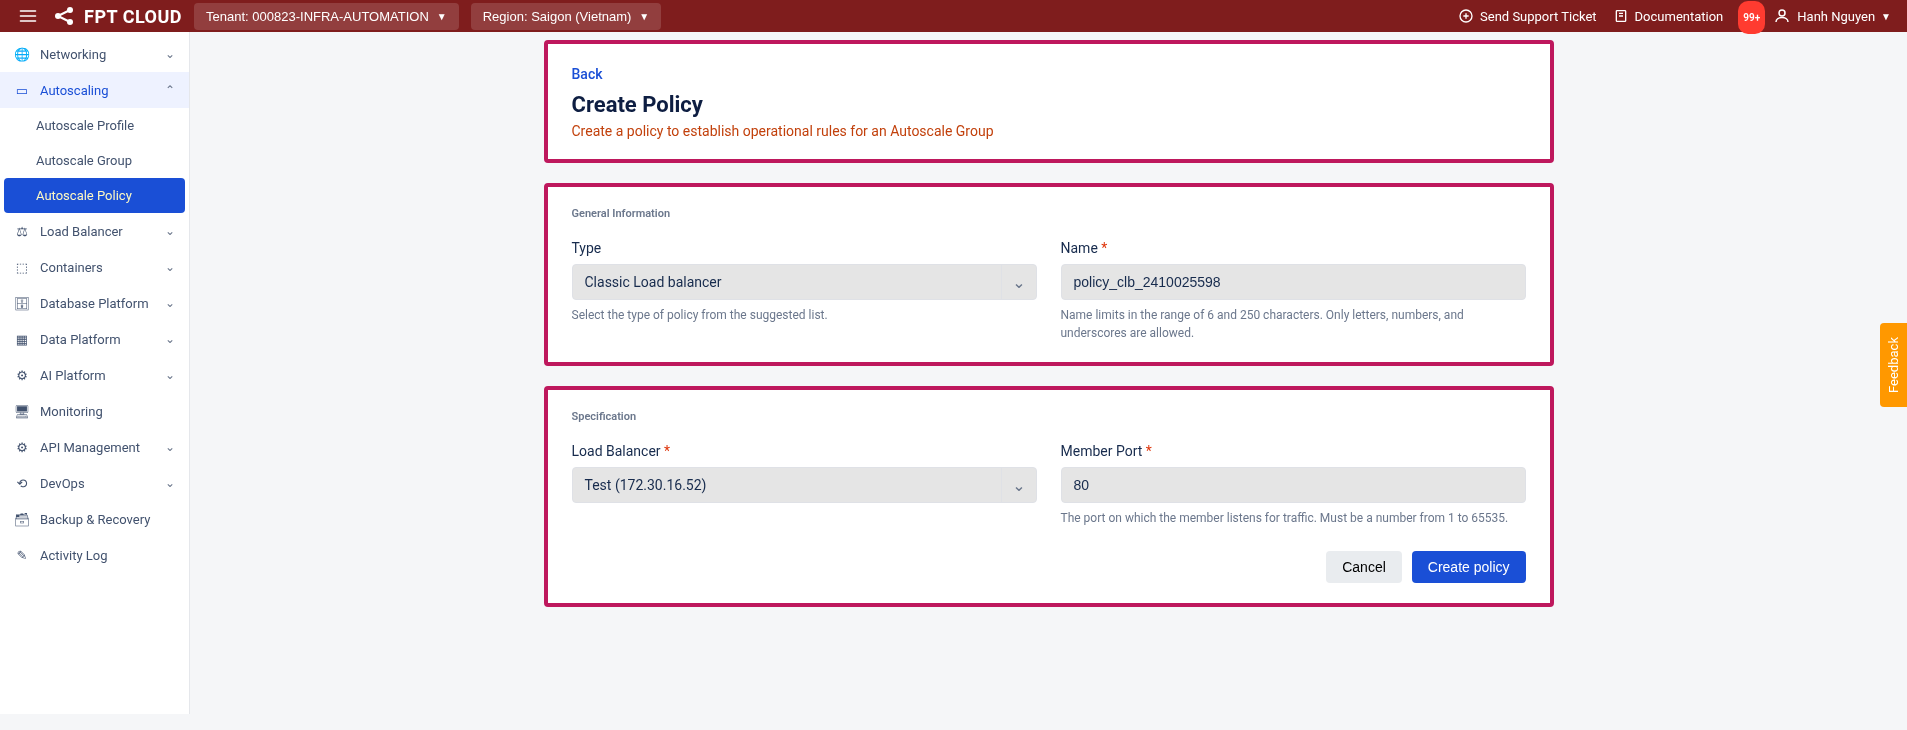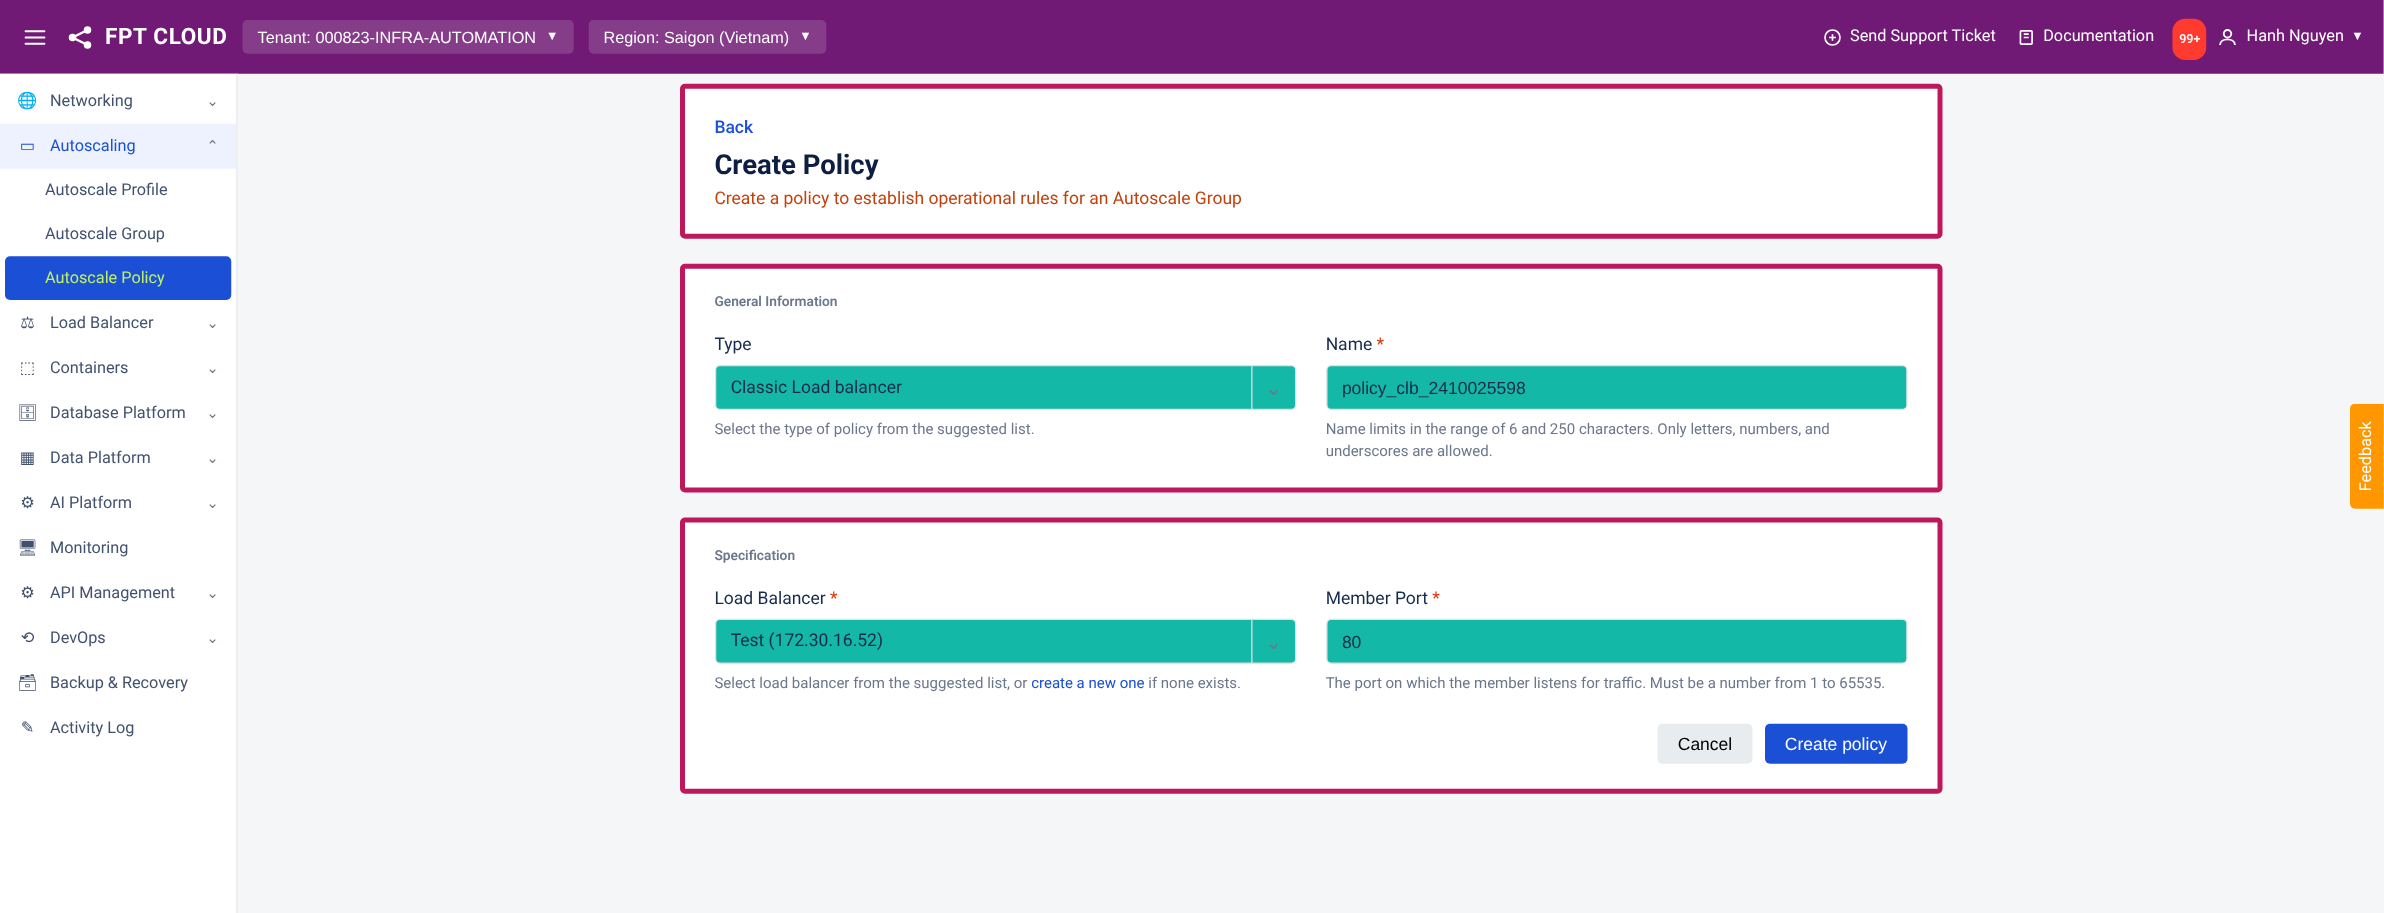--- a/index.html
+++ b/index.html
@@ -1,19 +1,19 @@
 <!DOCTYPE html>
 <html><head>
 <meta charset="utf-8">
 <style>
 * { box-sizing: border-box; margin: 0; padding: 0; }
 body { font-family: -apple-system, BlinkMacSystemFont, "Segoe UI", Roboto, Arial, sans-serif; background: #f5f6f8; color: #172b4d; overflow-x: hidden; }
 
 
-.header { background: #701a75; height: 59px; display: flex; align-items: center; padding: 0 16px; color: #fff; gap: 12px; }
+.header { background: #7f1d1d; height: 32px; display: flex; align-items: center; padding: 0 16px; color: #fff; gap: 12px; }
 .hamburger { width: 24px; height: 24px; display: flex; align-items: center; justify-content: center; cursor: pointer; }
 .hamburger svg { fill: #fff; }
 .logo { display: flex; align-items: center; gap: 8px; font-weight: 700; font-size: 18px; letter-spacing: 0.5px; }
 .logo-icon { width: 24px; height: 24px; }
 .dropdown-btn { background: rgba(255,255,255,0.15); border: none; color: #fff; padding: 6px 12px; border-radius: 4px; cursor: pointer; display: flex; align-items: center; gap: 8px; font-size: 13px; }
 .dropdown-btn .caret { font-size: 10px; }
 .header-spacer { flex: 1; }
 .header-right { display: flex; align-items: center; gap: 16px; font-size: 13px; }
 .header-link { display: flex; align-items: center; gap: 6px; cursor: pointer; }
 .bell-wrap { position: relative; cursor: pointer; }
@@ -23,38 +23,38 @@
 
 .layout { display: flex; height: calc(100vh - 48px); }
 .sidebar { width: 190px; background: #fff; border-right: 1px solid #e5e7eb; overflow-y: auto; padding: 4px 0; }
 .sidebar::-webkit-scrollbar { width: 6px; }
 .sidebar::-webkit-scrollbar-thumb { background: #c1c7d0; border-radius: 3px; }
 .nav-item { display: flex; align-items: center; padding: 10px 14px; font-size: 13px; color: #42526e; cursor: pointer; gap: 10px; }
 .nav-item.active-parent { color: #1a4fd6; background: #eef2ff; }
 .nav-item .nav-icon { width: 16px; height: 16px; display: inline-flex; align-items: center; justify-content: center; flex-shrink: 0; }
 .nav-item .expand { margin-left: auto; font-size: 12px; color: #6b778c; }
 .sub-item { padding: 10px 14px 10px 36px; font-size: 13px; color: #42526e; cursor: pointer; }
-.sub-item.active { background: #1a4fd6; color: #bef264; border-radius: 4px; margin: 0 4px; padding-left: 32px; }
+.sub-item.active { background: #1a4fd6; color: #fef9c3; border-radius: 4px; margin: 0 4px; padding-left: 32px; }
 
 
 .main { flex: 1; overflow-y: auto; padding: 8px 0 40px; }
 .content { max-width: 1010px; margin: 0 auto; }
 .card { background: #fff; border: 4px solid #be185d; border-radius: 4px; margin-bottom: 20px; }
 .card-header { padding: 20px 24px; }
 .back-link { color: #1a4fd6; font-size: 14px; font-weight: 500; cursor: pointer; display: inline-block; margin-bottom: 10px; }
 .page-title { font-size: 22px; font-weight: 700; color: #0e1e42; margin-bottom: 6px; }
 .page-desc { font-size: 14px; color: #c2410c; }
 .card-body { padding: 20px 24px; }
 .section-title { font-size: 11px; font-weight: 600; color: #6b778c; margin-bottom: 20px; }
 .form-row { display: flex; gap: 24px; }
 .form-col { flex: 1; }
 .label { font-size: 14px; font-weight: 400; color: #172b4d; margin-bottom: 8px; display: block; }
 .req { color: #de350b; }
 .select-wrap { position: relative; }
-.select, .text-input { width: 100%; border: 1px solid #dfe1e6; border-radius: 4px; padding: 8px 12px; font-size: 14px; color: #172b4d; background: #14b8a6; height: 36px; }
+.select, .text-input { width: 100%; border: 1px solid #dfe1e6; border-radius: 4px; padding: 8px 12px; font-size: 14px; color: #172b4d; background: #e5e5e5; height: 36px; }
 .select { display: flex; align-items: center; cursor: pointer; }
 .select-arrow { position: absolute; right: 0; top: 0; width: 36px; height: 36px; border-left: 1px solid #dfe1e6; display: flex; align-items: center; justify-content: center; color: #6b778c; pointer-events: none; }
 .help-text { font-size: 12px; color: #6b778c; margin-top: 6px; line-height: 1.5; }
 .help-text a { color: #1a4fd6; text-decoration: none; cursor: pointer; }
 .actions { display: flex; justify-content: flex-end; gap: 10px; margin-top: 24px; }
 .btn { border: none; border-radius: 4px; padding: 8px 16px; font-size: 14px; font-weight: 500; cursor: pointer; }
 .btn-secondary { background: #e9ecef; color: #000000; }
 .btn-primary { background: #1a4fd6; color: #fff; }
 
 
@@ -229,23 +229,20 @@
             <div class="form-col">
               <label class="label">
                 <span>Load Balancer</span> <span class="req">*</span>
               </label>
               <div class="select-wrap">
                 <div class="select">
                   <span>Test (172.30.16.52)</span>
                 </div>
                 <div class="select-arrow">⌄</div>
               </div>
-              <div class="help-text">
-                <span>Select load balancer from the suggested list, or </span><a>create a new one</a><span> if none exists.</span>
-              </div>
             </div>
             <div class="form-col">
               <label class="label">
                 <span>Member Port</span> <span class="req">*</span>
               </label>
               <input class="text-input" value="80" style="">
               <div class="help-text">The port on which the member listens for traffic. Must be a number from 1 to 65535.</div>
             </div>
           </div>
           <div class="actions">

